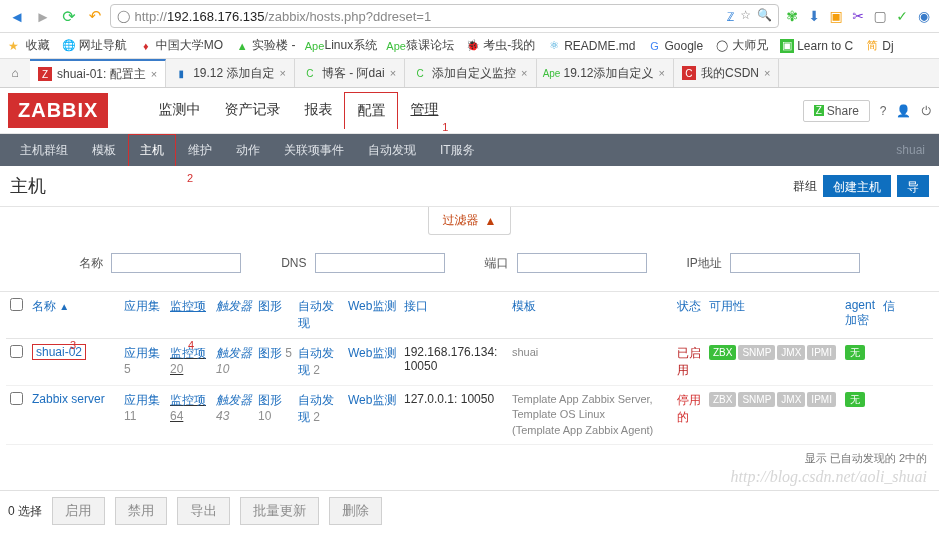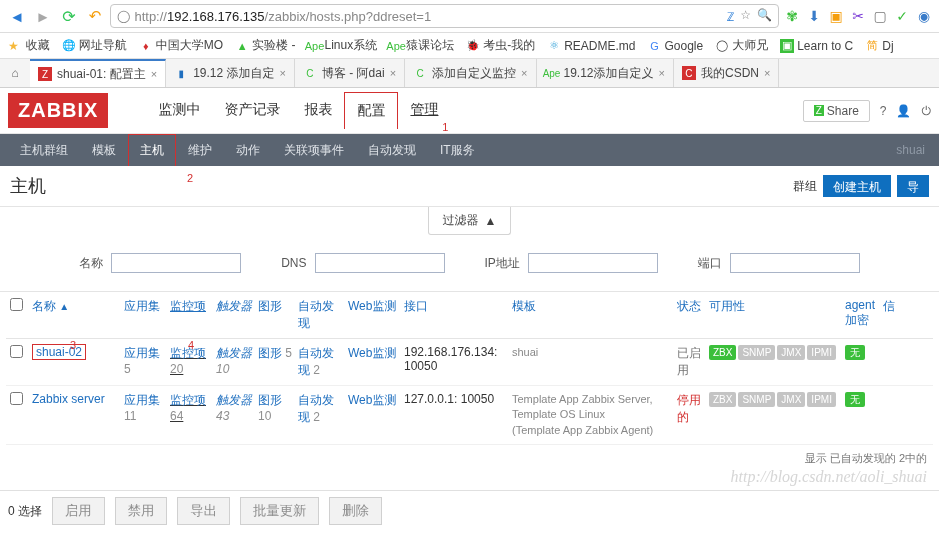--- a/index.html
+++ b/index.html
@@ -57,21 +57,21 @@
 
 .title-row { display: flex; align-items: center; padding: 8px 10px; }
 .page-title { font-size: 18px; color: #333; }
 .tr-right { margin-left: auto; display: flex; align-items: center; gap: 6px; font-size: 12px; }
 .tr-right select { border: 1px solid #aaa; height: 22px; width: 100px; font-size: 12px; }
 .tr-btn { background: #0f6fbf; color: #fff; border: none; padding: 4px 10px; height: 22px; cursor: pointer; font-size: 12px; }
 
 
 .filter-wrap { border-top: 1px solid #e4e4e4; }
 .filter-tab { display: flex; justify-content: center; }
-.filter-tab-btn { border: 1px solid #d4d4d4; border-top: none; padding: 5px 14px; font-size: 12px; color: #404040; border-bottom-left-radius: 3px; border-bottom-right-radius: 3px; cursor: pointer; display: flex; align-items: center; gap: 6px; }
+.filter-tab-btn { border: 1px solid #d4d4d4; border-top: none; padding: 5px 14px; font-size: 12px; color: #c2410c; border-bottom-left-radius: 3px; border-bottom-right-radius: 3px; cursor: pointer; display: flex; align-items: center; gap: 6px; }
 .filter-body { display: flex; justify-content: center; gap: 40px; padding: 18px 20px; border-bottom: 1px solid #e4e4e4; flex-wrap: wrap; }
 .fgroup { display: flex; align-items: center; gap: 8px; font-size: 12px; color: #555; }
 .fgroup input { border: 1px solid #a9b4c7; height: 20px; width: 130px; padding: 0 4px; }
 .filter-actions { display: flex; justify-content: center; gap: 10px; padding: 0 0 14px; }
 .btn-apply { background: #0f6fbf; color: #fff; border: none; padding: 5px 16px; cursor: pointer; font-size: 12px; }
 .btn-reset { background: #fff; color: #333; border: 1px solid #c7c7c7; padding: 5px 16px; cursor: pointer; font-size: 12px; }
 
 
 .tbl { width: 100%; padding: 0 6px; }
 .thr, .tdr { display: flex; align-items: flex-start; padding: 6px 2px; font-size: 12px; }
@@ -87,21 +87,21 @@
 .c-web { width: 56px; }
 .c-if { width: 108px; }
 .c-tmpl { width: 165px; }
 .c-stat { width: 32px; }
 .c-avail { width: 136px; }
 .c-agent { width: 38px; }
 .c-cell { padding: 0 2px; }
 .link { color: #1f6fbf; cursor: pointer; }
 .grey { color: #8f8f8f; }
 .tmpl-grey { color: #888; font-size: 11px; line-height: 1.4; }
-.status-en { color: #737373; cursor: pointer; }
+.status-en { color: #b91c1c; cursor: pointer; }
 .status-dis { color: #d32f2f; cursor: pointer; }
 .avail-badges { display: flex; gap: 2px; }
 .badge { font-size: 10px; padding: 2px 4px; border-radius: 2px; color: #fff; }
 .badge.zbx-on { background: #3bbf3b; }
 .badge.off { background: #c4c4c4; }
 .enc-none { background: #3bbf3b; color: #fff; font-size: 10px; padding: 2px 5px; border-radius: 2px; }
 .sort-arrow { font-size: 10px; color: #1f6fbf; }
 .c-name .link-boxed { border: 1px solid #d32f2f; padding: 0 3px; }
 
 
@@ -275,25 +275,25 @@
   <div class="filter-body">
     <div class="fgroup">
         <span>名称</span>
         <input style="">
       </div>
     <div class="fgroup">
         <span>DNS</span>
         <input style="">
       </div>
     <div class="fgroup">
+        <span>端口</span>
+        <input style="">
+      </div>
+    <div class="fgroup">
         <span>IP地址</span>
-        <input style="">
-      </div>
-    <div class="fgroup">
-        <span>端口</span>
         <input style="">
       </div>
   </div>
 </div>
 
 <div class="tbl">
   <div class="thr">
     <div class="c-chk c-cell"><input type="checkbox" style=""></div>
     <div class="c-name c-cell link"><span>名称</span> <span class="sort-arrow">▲</span></div>
     <div class="c-app c-cell">应用集</div>

